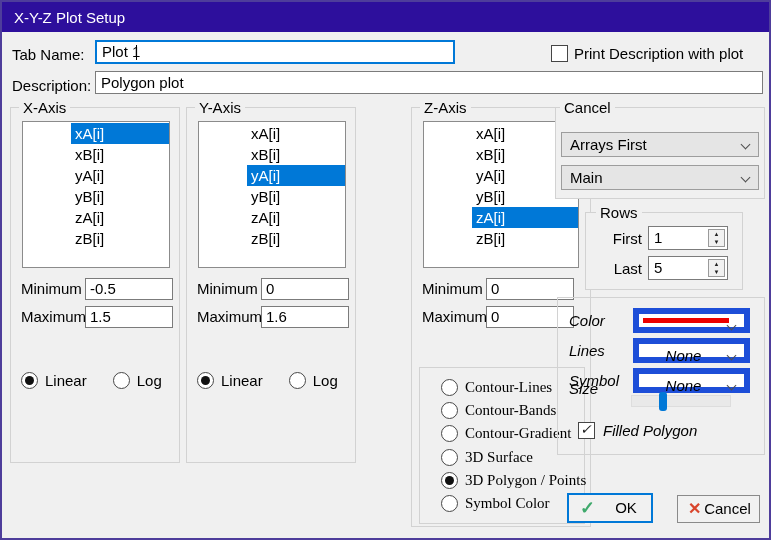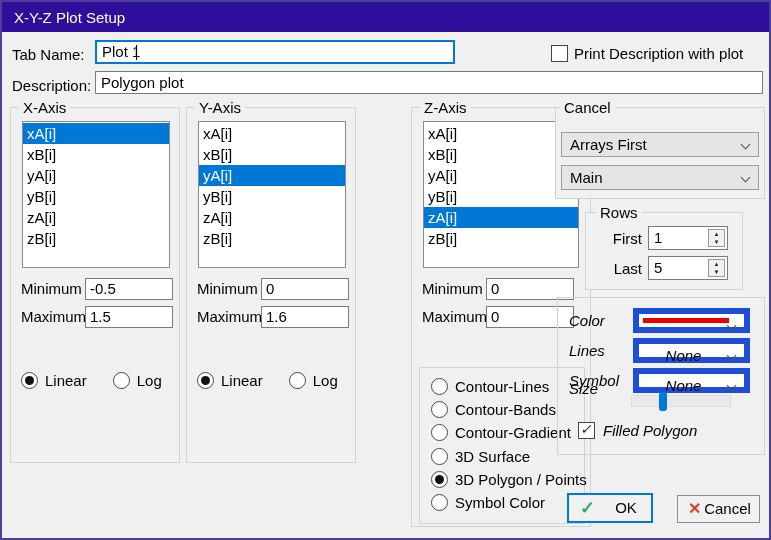--- a/index.html
+++ b/index.html
@@ -28,40 +28,40 @@
 
   
   .group{border:1px solid #d2d2d2;background:#f0f0f0;}
   .legend{position:absolute;top:-9px;left:8px;background:#f0f0f0;padding:0 4px;line-height:17px;white-space:nowrap;}
 
   .axis{position:absolute;top:75px;width:170px;height:356px;}
   .axis-x{left:8px;}
   .axis-y{left:184px;}
   .axis-z{left:369px;width:180px;height:420px;margin-left:40px;}
 
-  .listbox{position:absolute;left:11px;top:13px;width:148px;height:147px;background:#fff;border:1px solid #8b8b8b;padding-top:1px;overflow:hidden;}
+  .listbox{position:absolute;left:11px;top:13px;width:148px;height:147px;background:#fff;border:1px solid #8b8b8b;padding-top:1px;overflow:hidden;padding-left:48px;}
   .axis-z .listbox{width:156px;}
   .list-item{height:21px;line-height:21px;padding-left:4px;}
   .list-item.selected{background:#0078d7;color:#fff;}
 
   .fieldrow{position:absolute;left:10px;display:flex;align-items:center;}
   .row-min{top:170px;}
   .row-max{top:198px;}
   .flabel{width:64px;line-height:22px;}
   .fval{width:88px;height:22px;background:#fff;border:1px solid #7b7b7b;line-height:20px;padding-left:4px;}
 
   .radio{width:17px;height:17px;border:1px solid #474747;border-radius:50%;background:#fff;position:relative;flex:0 0 auto;}
   .dot{display:none;position:absolute;left:3px;top:3px;width:9px;height:9px;border-radius:50%;background:#111;}
   .dot.checked{display:block;}
   .rlabel{margin-left:7px;white-space:nowrap;}
   .scale-row{position:absolute;left:10px;top:264px;display:flex;align-items:center;}
   .gap{width:26px;}
 
   .zframe{position:absolute;left:7px;top:259px;width:166px;height:157px;border:1px solid #d2d2d2;}
-  .zopt{position:absolute;left:11px;display:flex;align-items:flex-start;height:18px;}
+  .zopt{position:absolute;left:21px;display:flex;align-items:flex-end;height:18px;font-family:Liberation Serif, serif;}
   .zo0{top:10px;}.zo1{top:33px;}.zo2{top:56px;}.zo3{top:80px;}.zo4{top:103px;}.zo5{top:126px;}
 
   
   .tablegrp{left:553px;top:75px;width:210px;height:92px;}
   .tablegrp .legend{left:4px;}
   .combo{position:absolute;left:5px;width:198px;height:25px;background:#e5e5e5;border:1px solid #9d9d9d;line-height:23px;padding-left:8px;white-space:nowrap;}
   .combo1{top:24px;}
   .combo2{top:57px;}
   .chev{position:absolute;right:9px;top:8px;width:7px;height:7px;border-right:1.5px solid #4f4f4f;border-bottom:1.5px solid #4f4f4f;transform:rotate(45deg);}
 

